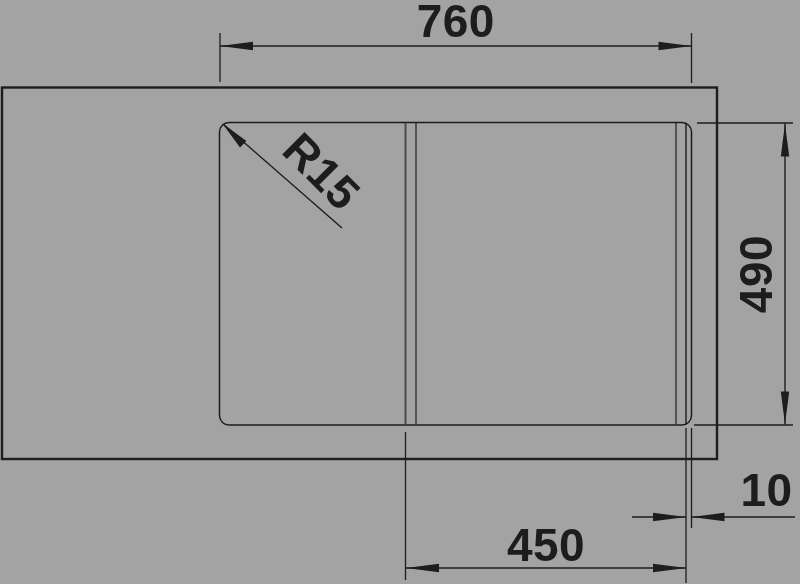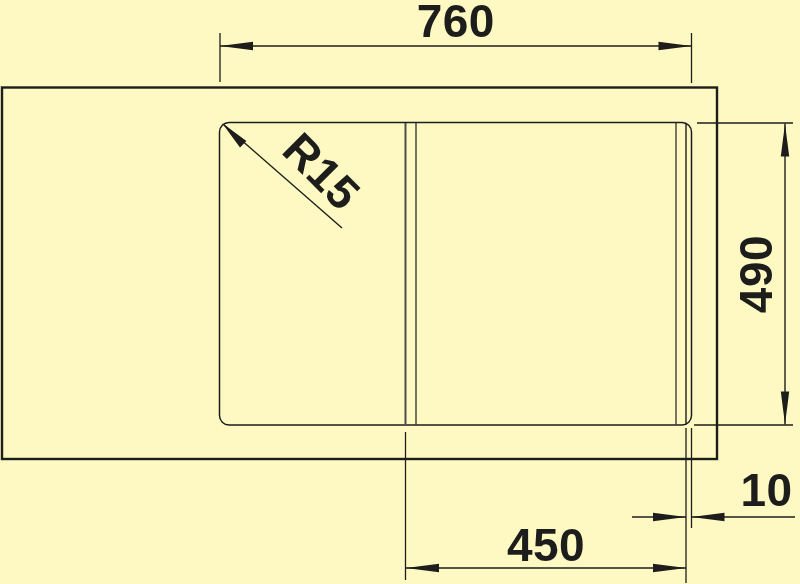--- a/index.html
+++ b/index.html
@@ -1,19 +1,19 @@
 <!DOCTYPE html>
 <html><head>
 <meta charset="utf-8">
 <style>
   html,body{margin:0;padding:0;background:#ffffff;}
   .canvas{
     position:relative;
     width:800px;height:584px;
-    background:#fef9c3;
+    background:#a3a3a3;
     overflow:hidden;
     font-family:"Liberation Sans", sans-serif;
   }
   svg text{
     font-family:"Liberation Sans","DejaVu Sans",sans-serif;
     font-weight:bold;
     font-size:46px;
     fill:#1d1d1b;
     letter-spacing:0.5px;
   }

